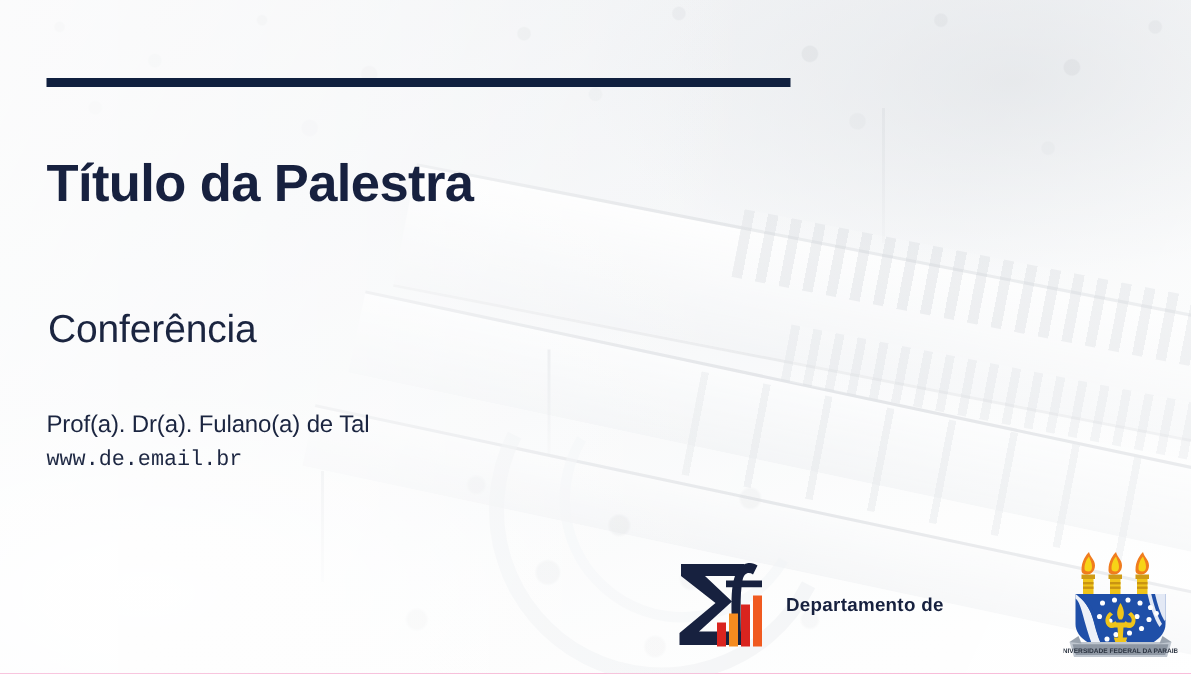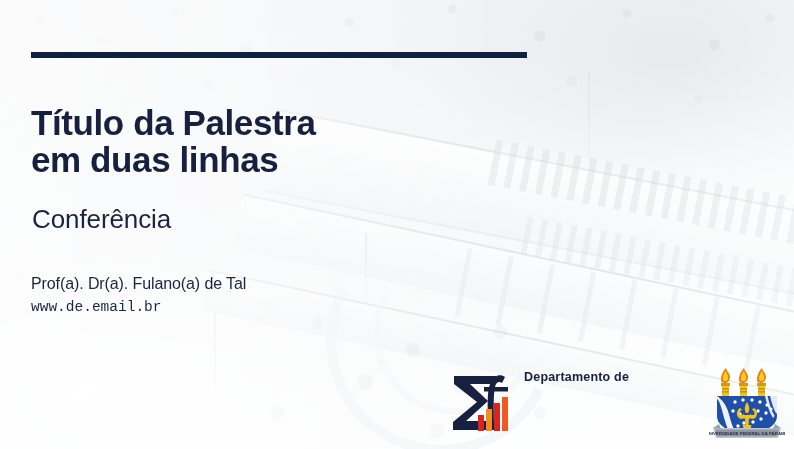--- a/index.html
+++ b/index.html
@@ -227,21 +227,21 @@
     position: absolute;
     left: 448px;
     top: 371px;
     width: 250px;
     height: 66px;
   }
   .de-mark { position: absolute; left: 0; top: 0; }
   .de-text {
     position: absolute;
     left: 76px;
-    top: 0;
+    top: 26px;
     color: #17213f;
     line-height: 1;
     text-align: center;
   }
   .de-text .de-small {
     display: block;
     font-size: 12.5px;
     font-weight: bold;
     letter-spacing: 0.2px;
   }
@@ -285,21 +285,20 @@
   <div class="bg-layer bg-tree"></div>
   <div class="bg-layer bg-veil"></div>
   <div class="bg-layer bg-leftwash"></div>
 
   <div class="content">
 
     <div class="rule"></div>
 
     <div class="title">
       <span class="line">Título da Palestra</span>
-      <span class="line">em duas linhas</span>
     </div>
 
     <div class="subtitle">Conferência</div>
 
     <div class="contact">
       <div class="name">Prof(a). Dr(a). Fulano(a) de Tal</div>
       <div class="mono">www.de.email.br</div>
     </div>
 
     <div class="de-logo">

